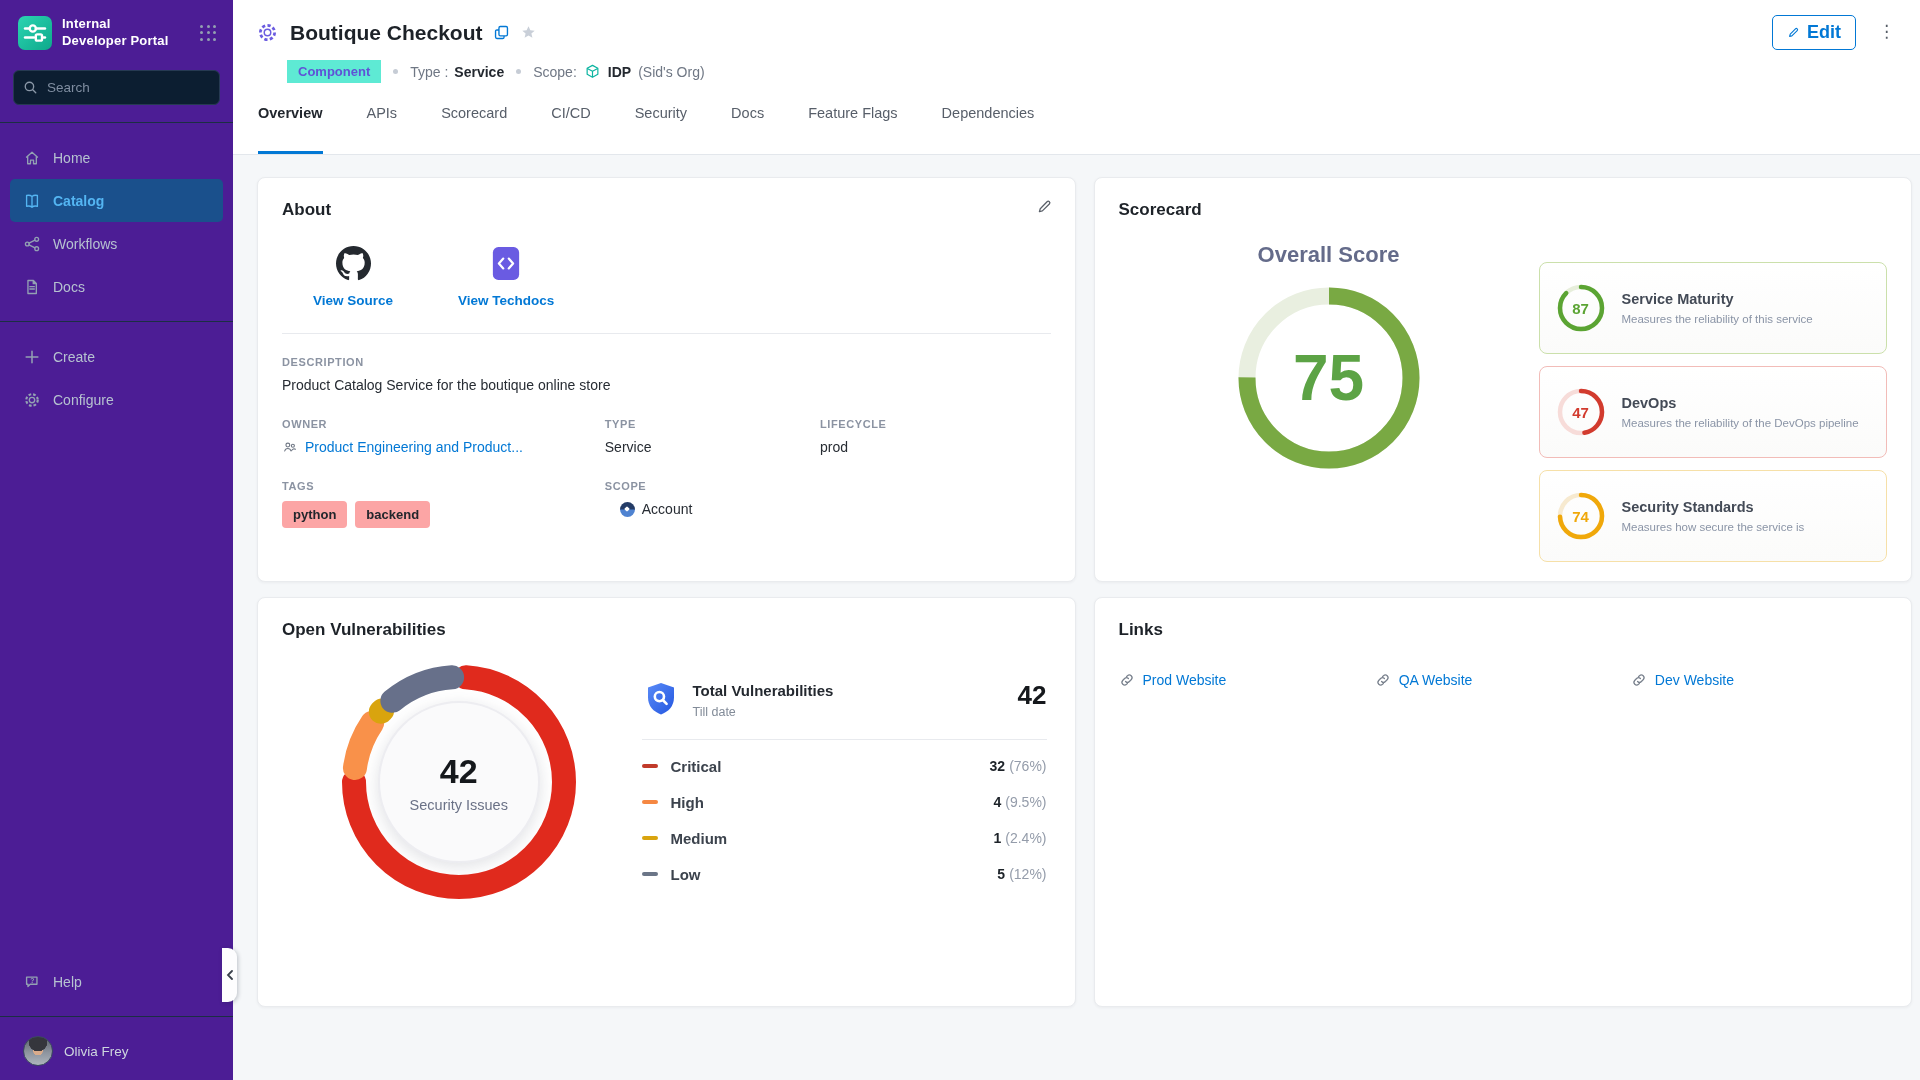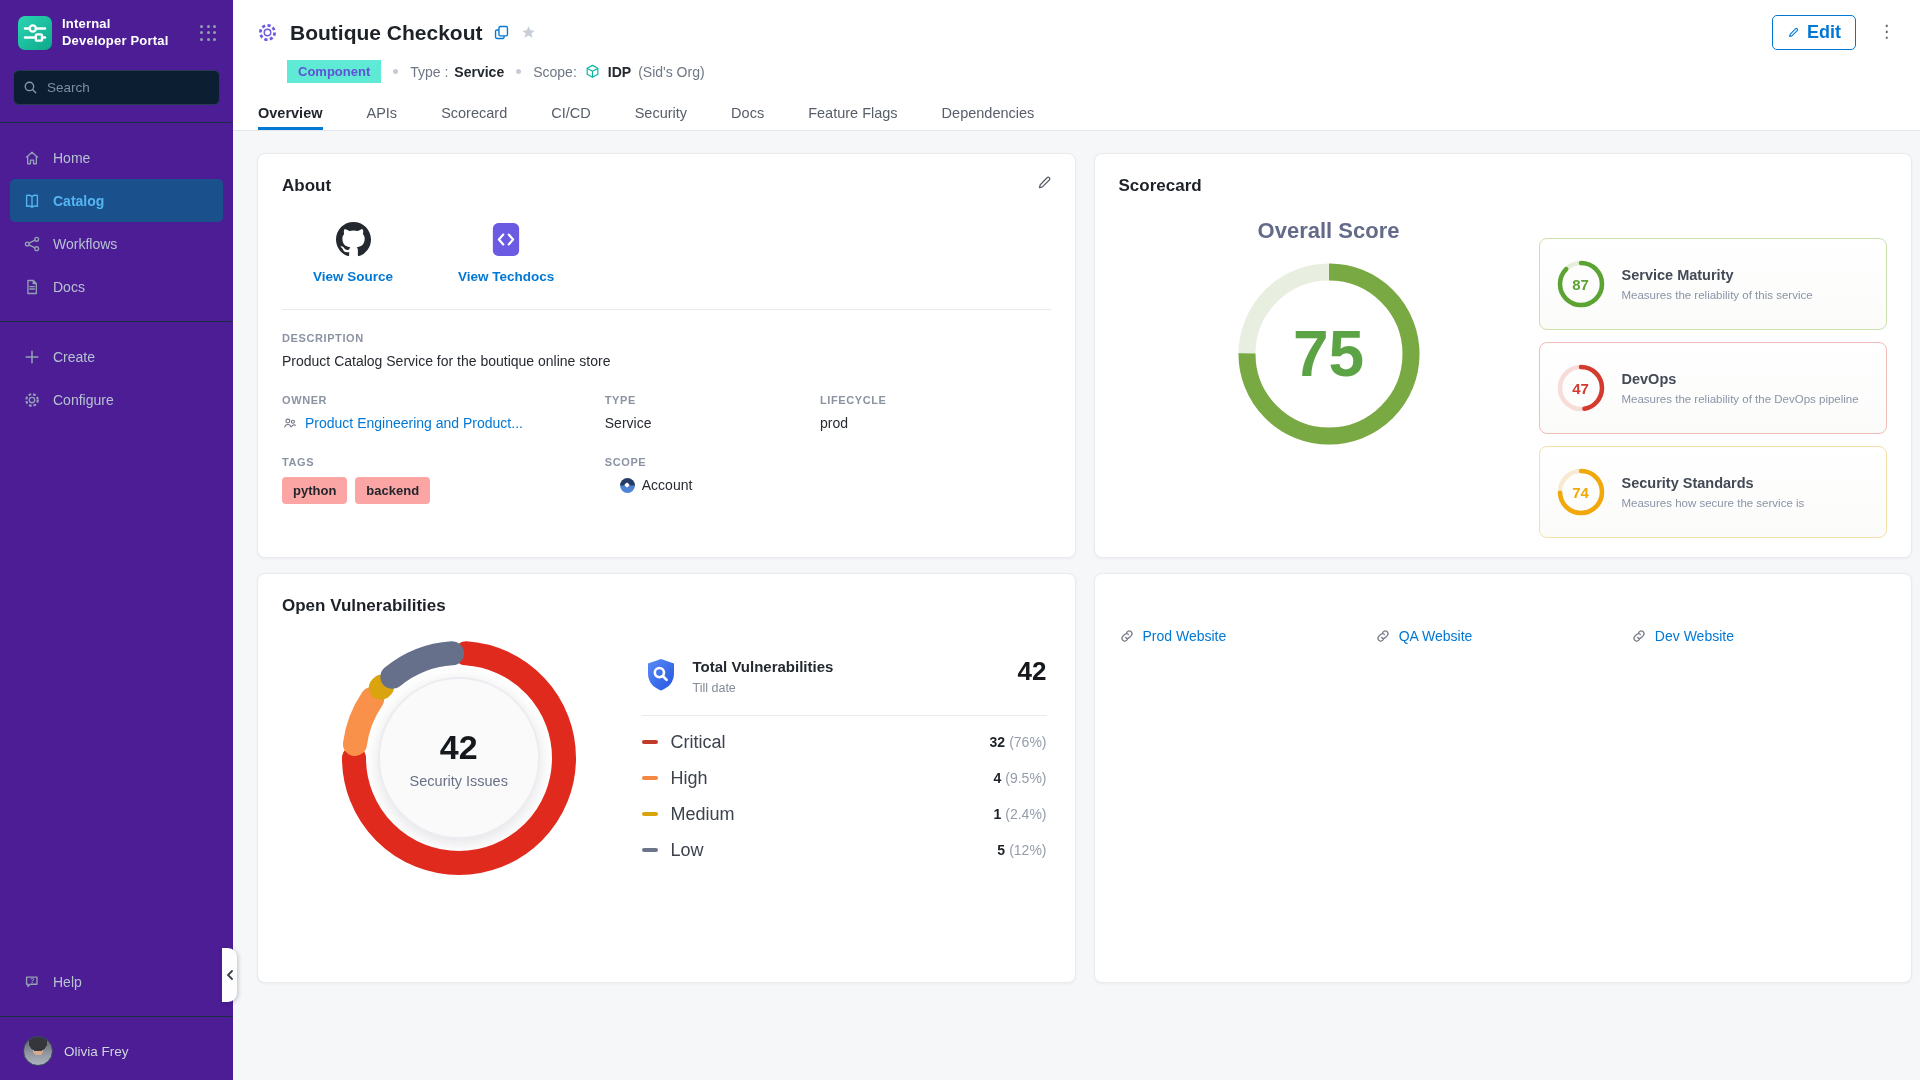--- a/index.html
+++ b/index.html
@@ -44,21 +44,21 @@
   .title-actions { margin-left:auto; display:flex; align-items:center; gap:22px; }
   .edit-btn { display:flex; align-items:center; gap:7px; border:1.5px solid #0278d5; color:#0278d5; background:#fff; border-radius:5px; padding:6px 14px; font-size:18px; font-weight:700; font-family:inherit; cursor:pointer; }
   .kebab { color:#555c66; font-size:17px; letter-spacing:0; line-height:.38; width:16px; text-align:center; cursor:pointer; user-select:none; }
   .meta-row { display:flex; align-items:center; gap:12px; margin:10px 0 0 30px; padding-bottom:2px; }
   .kind-badge { background:#5eead4; color:#5f52d6; font-size:13px; font-weight:700; padding:4px 11px; border-radius:0; cursor:pointer; }
   .dot-sep { width:5px; height:5px; border-radius:50%; background:#c6ccd5; }
   .meta-label { color:#6f7784; font-size:14px; }
   .meta-value { color:#23282f; font-size:14px; font-weight:600; }
   .scope-chunk { display:flex; align-items:center; gap:7px; }
   .tabs { background:#fff; display:flex; gap:44px; padding:20px 0 0 25px; border-bottom:1px solid #e3e7ec; }
-  .tab { font-size:14.5px; color:#575e69; padding-bottom:6px; border-bottom:3px solid transparent; cursor:pointer; }
+  .tab { font-size:14.5px; color:#575e69; padding-bottom:30px; border-bottom:3px solid transparent; cursor:pointer; }
   .tab.active { color:#22272e; font-weight:700; border-bottom-color:#0278d5; }
 
   .content { padding:22px 8px 0 24px; display:grid; grid-template-columns:1fr 1fr; grid-template-rows:405px 410px; gap:15px 18px; }
   .card { background:#fff; border:1px solid #e9ebee; border-radius:8px; box-shadow:0 1px 3px rgba(30,40,60,.05); padding:22px 24px; position:relative; overflow:hidden; }
   .card-title { font-size:17px; font-weight:700; color:#1d2228; }
 
   
   .about-edit { position:absolute; top:20px; right:22px; cursor:pointer; color:#5a6069; }
   .quick-links { display:flex; gap:62px; margin:26px 0 0 28px; }
   .quick-link { display:flex; flex-direction:column; align-items:center; gap:12px; cursor:pointer; min-width:86px; }
@@ -95,21 +95,21 @@
   .vuln-total { font-size:34px; font-weight:700; color:#15181c; }
   .vuln-center-label { font-size:14.5px; color:#6a7186; }
   .vuln-right { flex:1; margin:36px 4px 0 6px; }
   .vuln-sum { display:flex; align-items:flex-start; gap:13px; }
   .vuln-sum-title { font-size:15px; font-weight:700; color:#242930; padding-top:2px; }
   .vuln-sum-sub { font-size:12.5px; color:#828b98; margin-top:6px; }
   .vuln-sum-val { margin-left:auto; font-size:26px; font-weight:700; color:#15181c; }
   .vuln-divider { height:1px; background:#e8eaee; margin:20px 0 8px 0; }
   .legend-row { display:flex; align-items:center; height:36px; }
   .swatch { width:16px; height:4.5px; border-radius:2.5px; margin-right:13px; }
-  .legend-label { font-size:18px; color:#3c434d; }
+  .legend-label { font-size:15px; color:#3c434d;font-weight:bold; }
   .legend-right { margin-left:auto; font-size:14px; }
   .legend-count { font-weight:700; color:#1d2329; }
   .legend-pct { color:#949caa; margin-left:4px; }
 
   
   .links-row { display:flex; margin-top:32px; }
   .link-item { flex:1; display:flex; align-items:center; gap:8px; color:#0278d5; font-size:14px; cursor:pointer; }
   .link-item svg { color:#7a828e; }
 </style>
 </head>
@@ -486,20 +486,21 @@
             <div class="legend-row">
               <span class="swatch" style="background: rgb(107, 117, 135);"></span>
               <span class="legend-label">Low</span>
               <span class="legend-right"><span class="legend-count">5</span><span class="legend-pct">(12%)</span></span>
             </div>
           </div>
         </div>
       </section>
 
       <section class="card">
+        <h2 class="card-title">Links</h2>
         <div class="links-row">
           <div class="link-item">
             <svg width="16" height="16" viewBox="0 0 20 20" fill="none" stroke="currentColor" stroke-width="1.6" stroke-linecap="round">
               <path d="M8.2 11.8 a3.4 3.4 0 0 0 4.8 0 L15.4 9.4 a3.4 3.4 0 0 0 -4.8 -4.8 L9.4 5.8"></path>
               <path d="M11.8 8.2 a3.4 3.4 0 0 0 -4.8 0 L4.6 10.6 a3.4 3.4 0 0 0 4.8 4.8 L10.6 14.2"></path>
             </svg>
             <span>Prod Website</span>
           </div>
           <div class="link-item">
             <svg width="16" height="16" viewBox="0 0 20 20" fill="none" stroke="currentColor" stroke-width="1.6" stroke-linecap="round">

